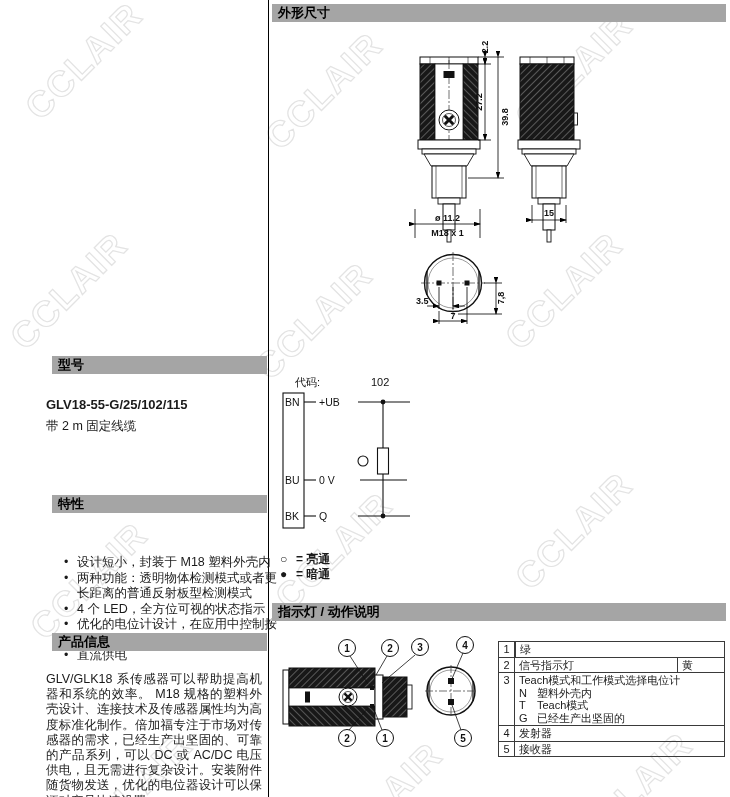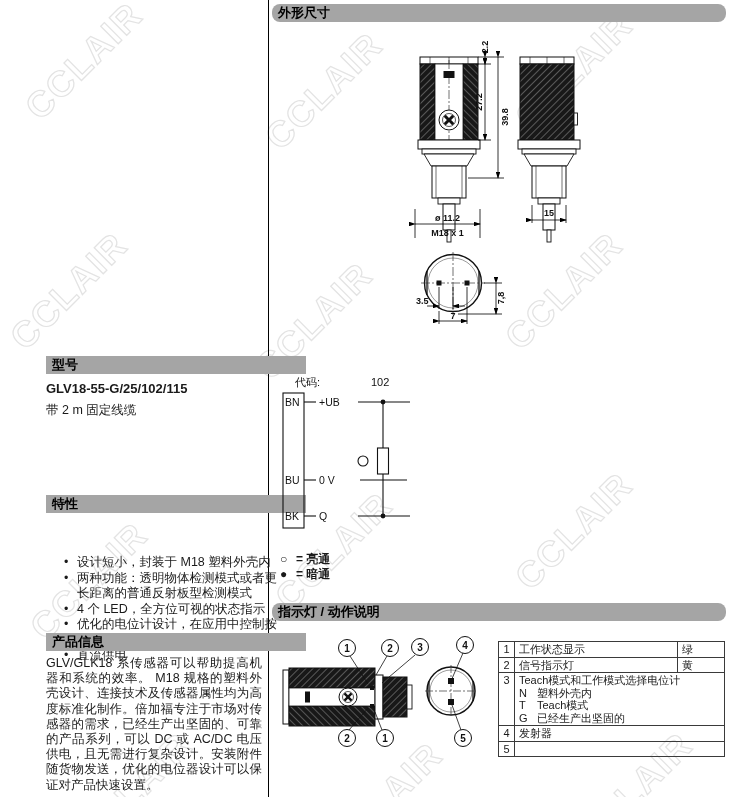--- a/index.html
+++ b/index.html
@@ -20,23 +20,23 @@
     white-space:nowrap;
   }
   
   .content{position:absolute;inset:0;z-index:2;}
   .divider{position:absolute;left:268px;top:0;width:1px;height:797px;background:#000;}
   .bar{
     position:absolute;height:18px;background:#a5a5a5;
     font-size:13px;font-weight:bold;color:#000;
     padding:1px 6px;box-sizing:border-box;line-height:16px;
   }
-  .bar-left{left:46px;width:260px;}
-  .bar-right{left:272px;width:454px;border-radius:8px;}
-  .txt{position:absolute;font-size:12.5px;}
+  .bar-left{left:52px;width:215px;}
+  .bar-right{left:272px;width:454px;}
+  .txt{position:absolute;font-size:12.5px;margin-top:16px;}
   .partnum{left:46px;top:381px;font-size:13px;font-weight:bold;}
   .model-desc{left:46px;top:402px;width:215px;line-height:17px;}
   .feat-list{left:46px;top:539px;width:216px;line-height:15.5px;margin:16px;padding:0;list-style:none;}
   .feat-list li{padding-left:15px;position:relative;margin:0;}
   .feat-list li::before{content:"\2022";position:absolute;left:2px;top:0;}
   .prodinfo{left:46px;top:656px;width:216px;line-height:15.2px;text-align:justify;}
   svg{position:absolute;overflow:visible;}
   svg text{font-family:"Liberation Sans","DejaVu Sans",sans-serif;fill:#111;}
   .dimtxt{font-size:9px;font-weight:bold;}
   .wiretxt{font-size:10.5px;}
@@ -300,21 +300,20 @@
     <text class="callout" x="145" y="22.5" text-anchor="middle">3</text>
     <text class="callout" x="190" y="20.5" text-anchor="middle">4</text>
     <text class="callout" x="72" y="113.5" text-anchor="middle">2</text>
     <text class="callout" x="110" y="113.5" text-anchor="middle">1</text>
     <text class="callout" x="188" y="113.5" text-anchor="middle">5</text>
   </svg>
 
   <div class="spec-table">
     <div class="spec-row">
       <div class="c-num">1</div>
-      <div class="c-main">工作状态显示</div>
       <div class="c-color">绿</div>
     </div>
     <div class="spec-row">
       <div class="c-num">2</div>
       <div class="c-main">信号指示灯</div>
       <div class="c-color">黄</div>
     </div>
     <div class="spec-row">
       <div class="c-num">3</div>
       <div class="c-main">
@@ -332,15 +331,16 @@
           <span>已经生产出坚固的</span>
         </div>
       </div>
     </div>
     <div class="spec-row">
       <div class="c-num">4</div>
       <div class="c-main">发射器</div>
     </div>
     <div class="spec-row">
       <div class="c-num">5</div>
+      <div class="c-main">接收器</div>
     </div>
   </div>
 </div>
 
 </body></html>

